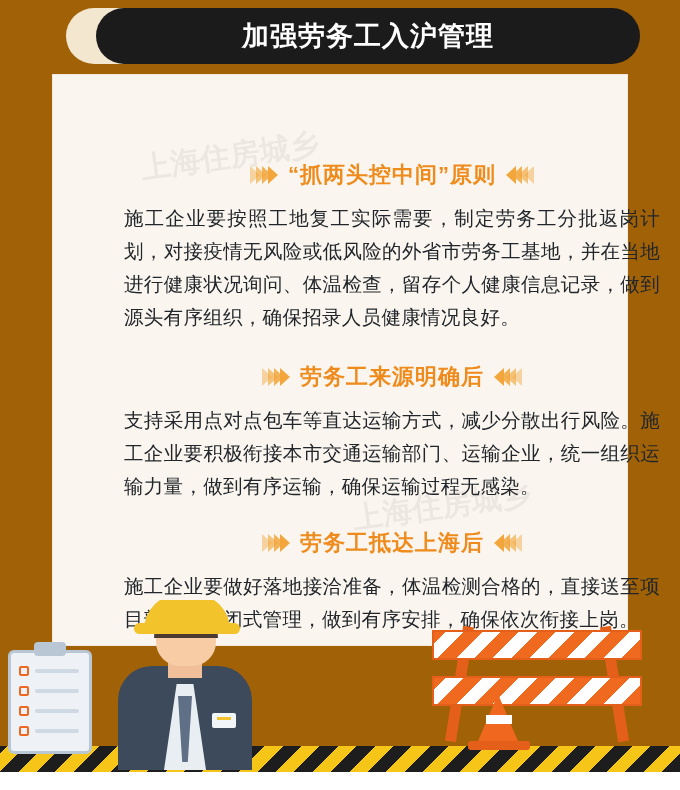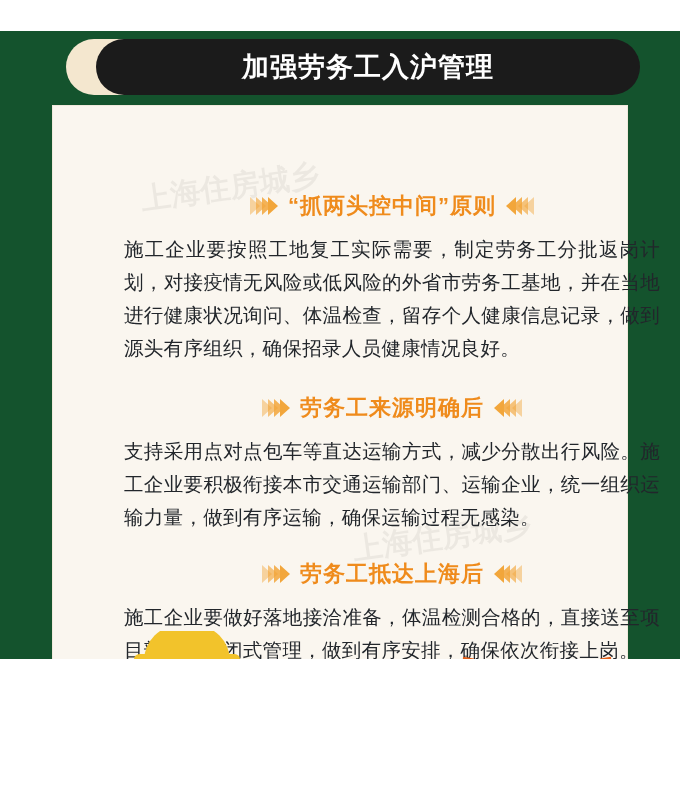--- a/index.html
+++ b/index.html
@@ -9,24 +9,23 @@
   body {
     width: 680px;
     height: 790px;
     background: #ffffff;
     font-family: "Liberation Sans", sans-serif;
     overflow: hidden;
   }
   .poster {
     position: relative;
     width: 680px;
-    height: 628px;
-    background: #14532d;
+    height: 790px;
+    background: #a16207;
     overflow: hidden;
-    margin-top: 31px;
   }
 
   
   .header-wrap {
     position: absolute;
     left: 0; top: 0;
     width: 680px;
     height: 72px;
   }
   .header-bg-light {

